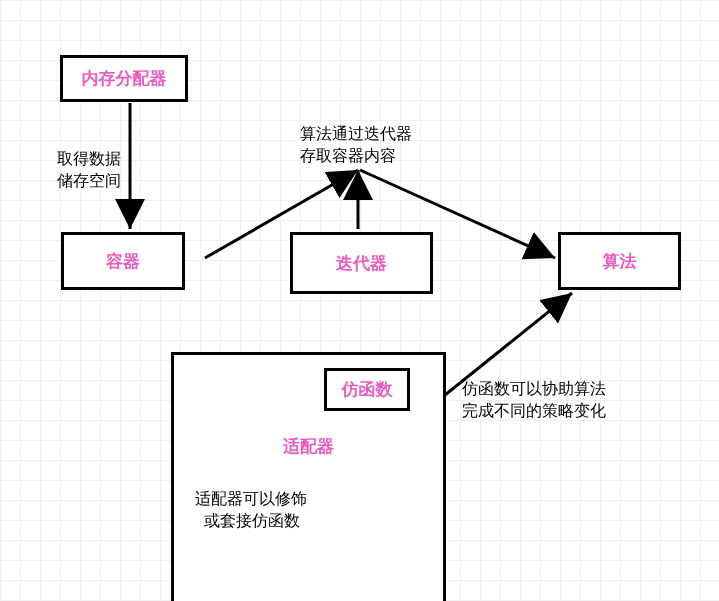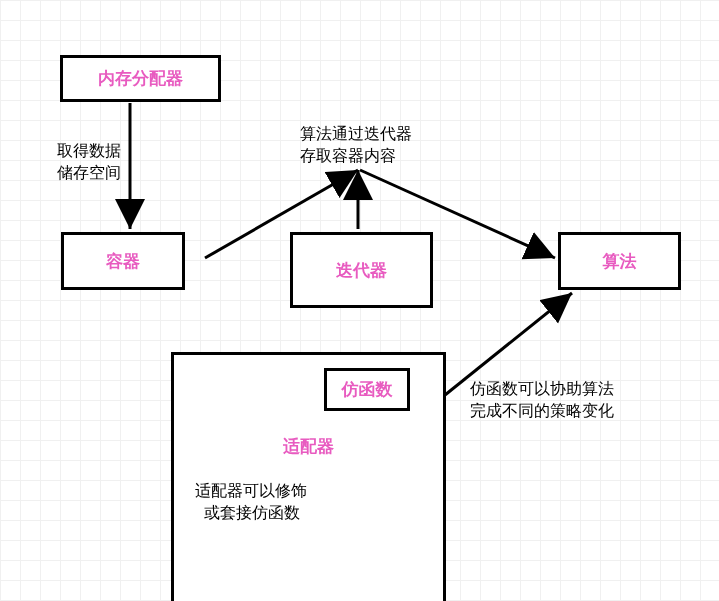--- a/index.html
+++ b/index.html
@@ -40,20 +40,21 @@
     left: 0; top: 0;
     width: 719px; height: 601px;
     pointer-events: none;
   }
   .adapter-inner {
     position: absolute;
     font-size: 16px;
     color: #000;
     white-space: pre;
     line-height: 1.35;
+    margin-top: 8px;
   }
 </style>
 </head>
 <body>
 
 <svg class="arrows">
   <defs>
     <marker id="ah" markerWidth="12" markerHeight="12" refX="10" refY="5" orient="auto">
       <path d="M0,0 L10,5 L0,10 Z" fill="#000"></path>
     </marker>
@@ -63,47 +64,47 @@
 
   <line x1="205" y1="258" x2="358" y2="170" stroke="#000" stroke-width="3" marker-end="url(#ah)"></line>
 
   <line x1="358" y1="229" x2="358" y2="170" stroke="#000" stroke-width="3" marker-end="url(#ah)"></line>
 
   <line x1="360" y1="170" x2="555" y2="258" stroke="#000" stroke-width="3" marker-end="url(#ah)"></line>
 
   <line x1="445" y1="395" x2="572" y2="293" stroke="#000" stroke-width="3" marker-end="url(#ah)"></line>
 </svg>
 
-<div class="box" style="left:60px; top:55px; width:161px; height:47px;">
+<div class="box" style="left:60px; top:55px; width:128px; height:47px;">
   <span>内存分配器</span>
 </div>
 
 <div class="box" style="left:61px; top:232px; width:124px; height:58px;">
   <span>容器</span>
 </div>
 
-<div class="box" style="left:290px; top:232px; width:143px; height:76px;">
+<div class="box" style="left:290px; top:232px; width:143px; height:62px;">
   <span>迭代器</span>
 </div>
 
 <div class="box" style="left:558px; top:232px; width:123px; height:58px;">
   <span>算法</span>
 </div>
 
 <div class="box" style="left:171px; top:352px; width:275px; height:267px; justify-content:center; align-items:flex-start; padding-top:80px;">
   <span>适配器</span>
 </div>
 
 <div class="box" style="left:324px; top:368px; width:86px; height:43px;font-family:Liberation Mono, monospace;">
   <span>仿函数</span>
 </div>
 
-<div class="label" style="left:57px; top:140px;">取得数据
+<div class="label" style="left:57px; top:148px;">取得数据
 储存空间</div>
 
 <div class="label" style="left:300px; top:125px;font-family:Liberation Mono, monospace;">算法通过迭代器
 存取容器内容</div>
 
-<div class="label" style="left:462px; top:378px;padding-left:8px;">仿函数可以协助算法
+<div class="label" style="left:462px; top:378px;">仿函数可以协助算法
 完成不同的策略变化</div>
 
 <div class="adapter-inner" style="left:195px; top:480px;">适配器可以修饰
   或套接仿函数</div>
 
 </body></html>

